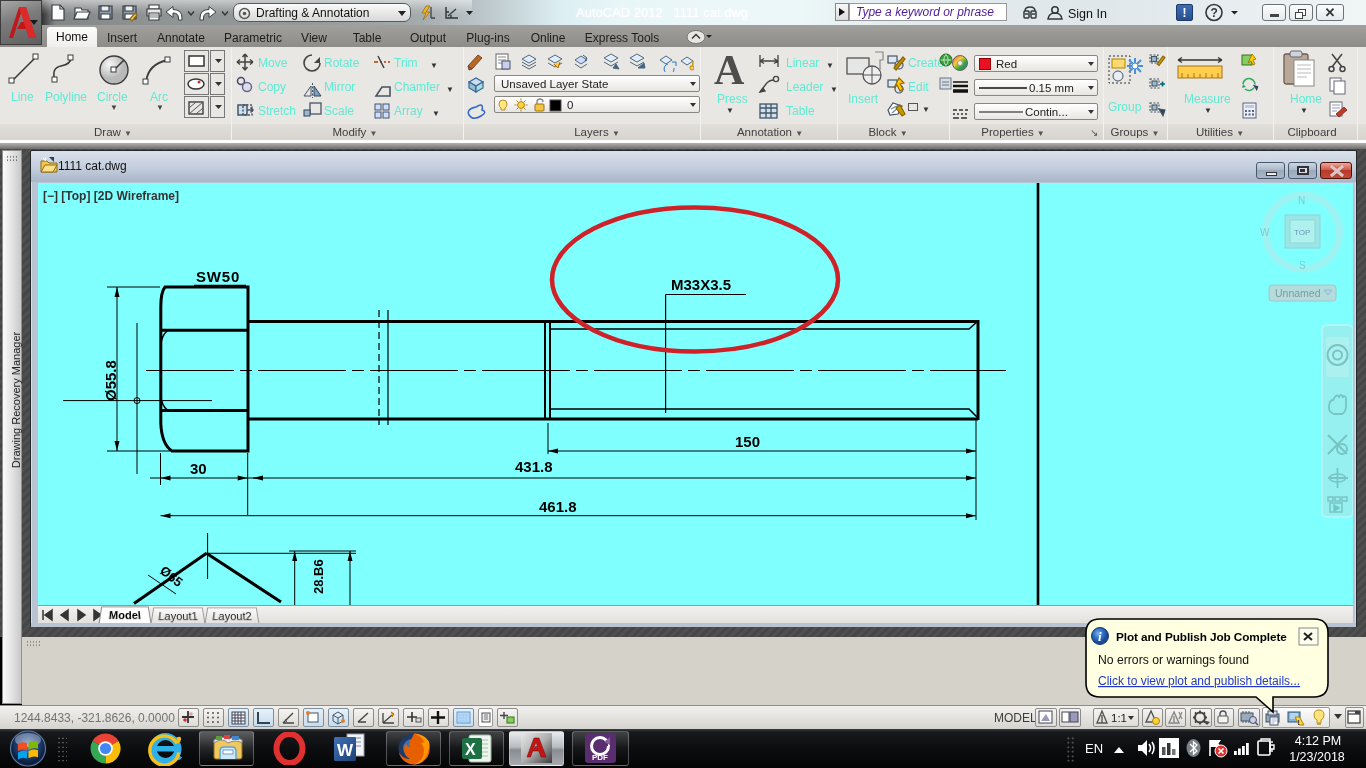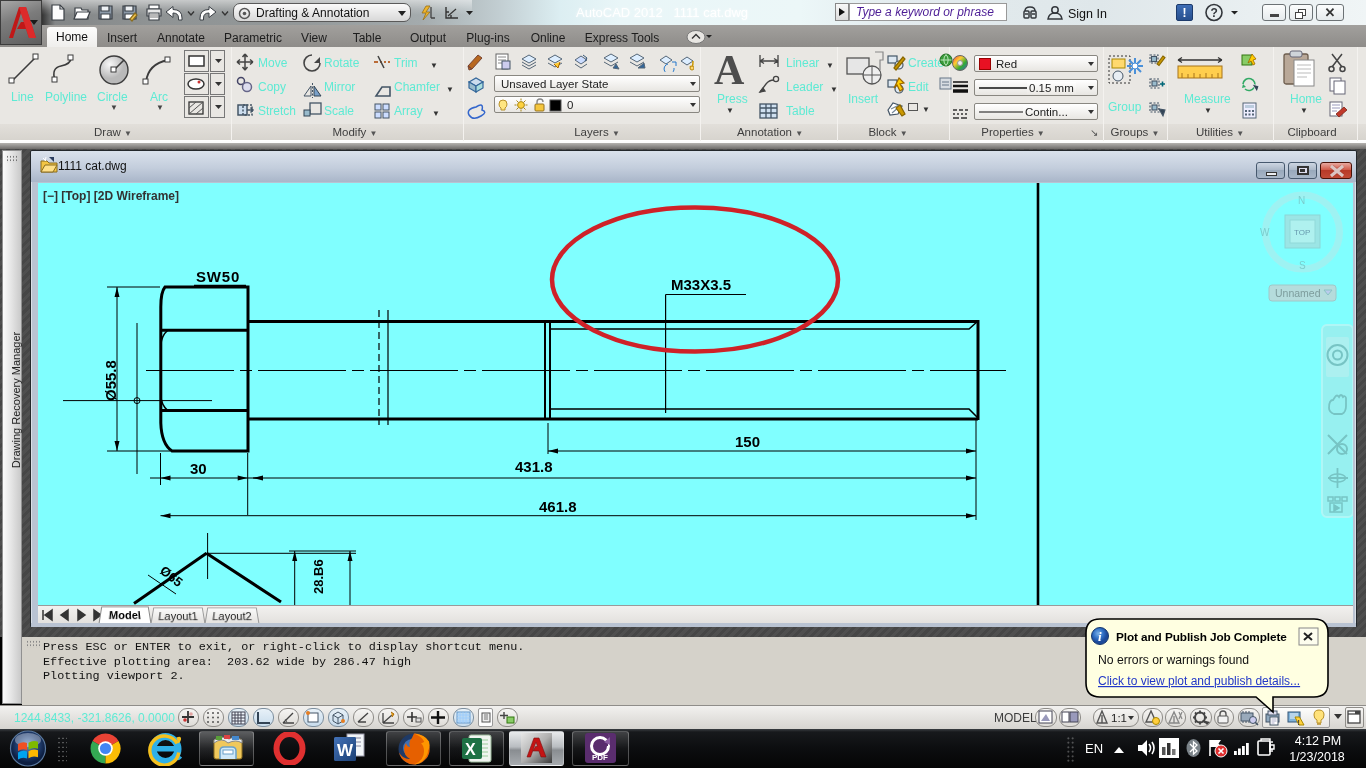--- a/index.html
+++ b/index.html
@@ -32,21 +32,21 @@
 #dwgwin{left:30px;top:150px;width:1327px;height:477px;background:#b9c3d2;border:1px solid #23282c;border-radius:2px 2px 0 0;box-shadow:inset 0 0 0 1px rgba(255,255,255,.45)}
 #dwgtitle{left:31px;top:151px;width:1325px;height:31px;background:linear-gradient(180deg,#dae2ec,#c3cddc 55%,#a9b6c9);border-radius:2px 2px 0 0}
 #dwgtitle .tt{position:absolute;left:27px;top:8px;font-size:12px;color:#111}
 #canvas{left:38px;top:183px;width:1315px;height:422px;background:#80ffff;overflow:hidden}
 #tabbar{left:38px;top:605px;width:1315px;height:18px;background:linear-gradient(180deg,#f2f1ef,#e3e1de);border-top:1px solid #9a9a9a}
 
 #cmd{left:22px;top:637px;width:1344px;height:68px;background:#d5d2ca;font-family:"Liberation Mono",monospace;font-size:11.8px;color:#111}
 #cmdwhite{left:22px;top:687px;width:1344px;height:18px;background:#fff;border-top:1px solid #999}
 
 #status{left:0;top:705px;width:1366px;height:24px;background:linear-gradient(180deg,#f2f1ef,#d6d4d0);border-top:1px solid #8f8d89}
-.sbtn{position:absolute;top:708px;width:21px;height:19px;background:linear-gradient(180deg,#f6f5f3,#dddbd7);border:1px solid #8e8c88;border-radius:9px}
+.sbtn{position:absolute;top:708px;width:21px;height:19px;background:linear-gradient(180deg,#f6f5f3,#dddbd7);border:1px solid #8e8c88;border-radius:2px}
 .sbtnp{background:linear-gradient(180deg,#e8f1f8,#c8dcEC);border:1px solid #7d8f9e}
 
 #taskbar{left:0;top:729px;width:1366px;height:39px;background:linear-gradient(180deg,#3a3e42 0,#17191c 3px,#0c0d0f 20px,#050505 100%)}
 .tkbtn{position:absolute;top:731px;width:55px;height:35px;border:1px solid rgba(255,255,255,.28);border-radius:3px;background:linear-gradient(180deg,rgba(255,255,255,.18),rgba(255,255,255,.04) 50%,rgba(0,0,0,.1))}
 .tray{color:#fff;font-size:13px}
 </style></head>
 <body>
 <div id="stage">
 
 <div class="ab" id="titlebar"></div>
@@ -673,27 +673,24 @@
   </g>
  </svg>
  <div class="ab" style="left:62px;top:0;width:50px;height:17px;background:#fff;border:1px solid #888;border-bottom:none;transform:perspective(8px) rotateX(3deg);font-size:11px;font-weight:bold;text-align:center;line-height:17px;color:#000">Model</div>
  <div class="ab" style="left:114px;top:1px;width:52px;height:16px;background:linear-gradient(180deg,#fafafa,#e4e2df);border:1px solid #999;border-bottom:none;transform:perspective(8px) rotateX(3deg);font-size:11px;text-align:center;line-height:16px;color:#222">Layout1</div>
  <div class="ab" style="left:168px;top:1px;width:52px;height:16px;background:linear-gradient(180deg,#fafafa,#e4e2df);border:1px solid #999;border-bottom:none;transform:perspective(8px) rotateX(3deg);font-size:11px;text-align:center;line-height:16px;color:#222">Layout2</div>
 </div>
 <div class="ab" style="left:31px;top:623px;width:1325px;height:4px;background:#b9c3d2"></div>
 
 <div class="ab" id="cmd">
  <div class="ab" style="left:4px;top:3px;width:14px;height:8px;background-image:radial-gradient(circle,#888 0.7px,transparent 1px);background-size:3px 3.5px"></div>
- <div class="ab" style="left:21px;top:3px;line-height:14.6px;white-space:pre">Press ESC or ENTER to exit, or right-click to display shortcut menu.
-Effective plotting area:  203.62 wide by 286.47 high
-Plotting viewport 2.</div>
 </div>
 
 <div class="ab" id="status"></div>
-<div class="ab" style="left:14px;top:711px;font-size:12px;color:#5eead4">1244.8433, -321.8626, 0.0000</div>
+<div class="ab" style="left:14px;top:711px;font-size:12px;color:#737373">1244.8433, -321.8626, 0.0000</div>
 <div class="sbtn" style="left:178px"><svg width="19" height="17">
         <path d="M9,2 v12 M3,8 h12" fill="none" stroke="#333" stroke-width="1.8"></path>
         <circle cx="6" cy="11" r="1.8" fill="#c33"></circle>
         <circle cx="12" cy="5" r="1.8" fill="#c33" fill-opacity=".4"></circle>
       </svg></div>
 <div class="sbtn" style="left:203px"><svg width="19" height="17">
         <g fill="#555">
           <circle cx="4" cy="4" r="1"></circle>
           <circle cx="9" cy="4" r="1"></circle>
           <circle cx="14" cy="4" r="1"></circle>

